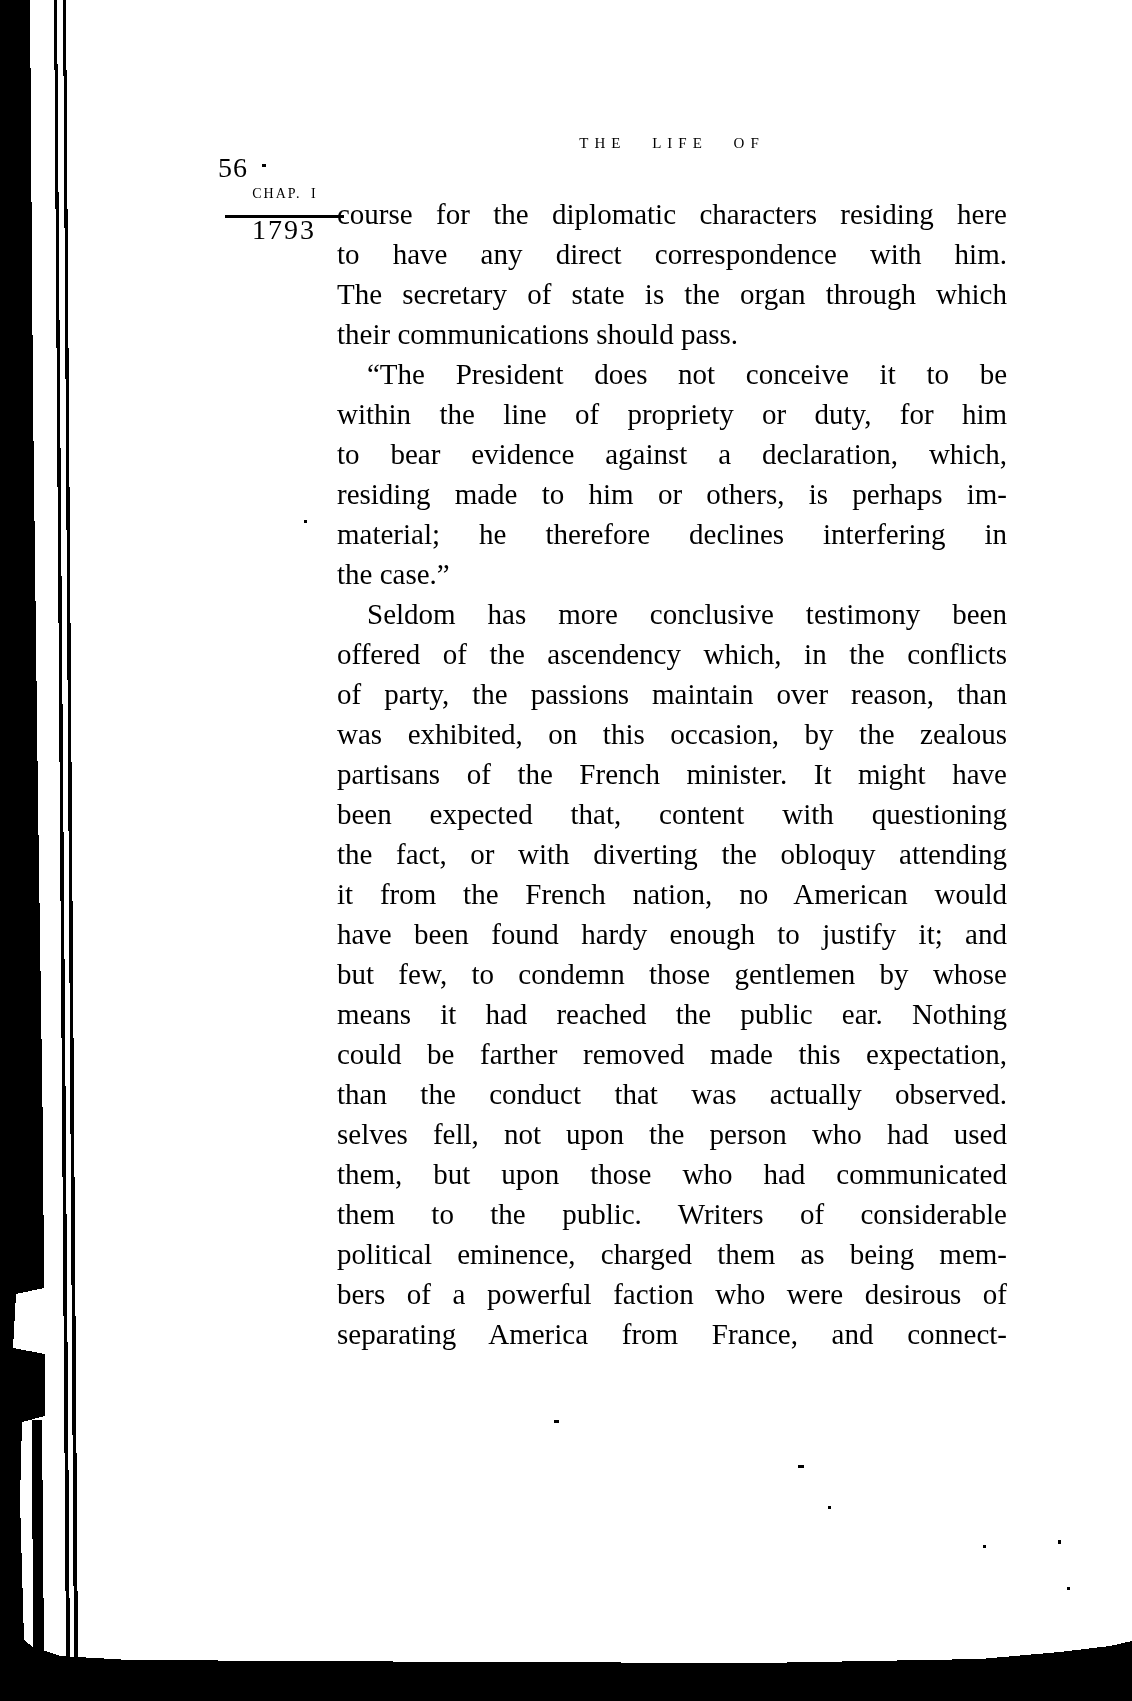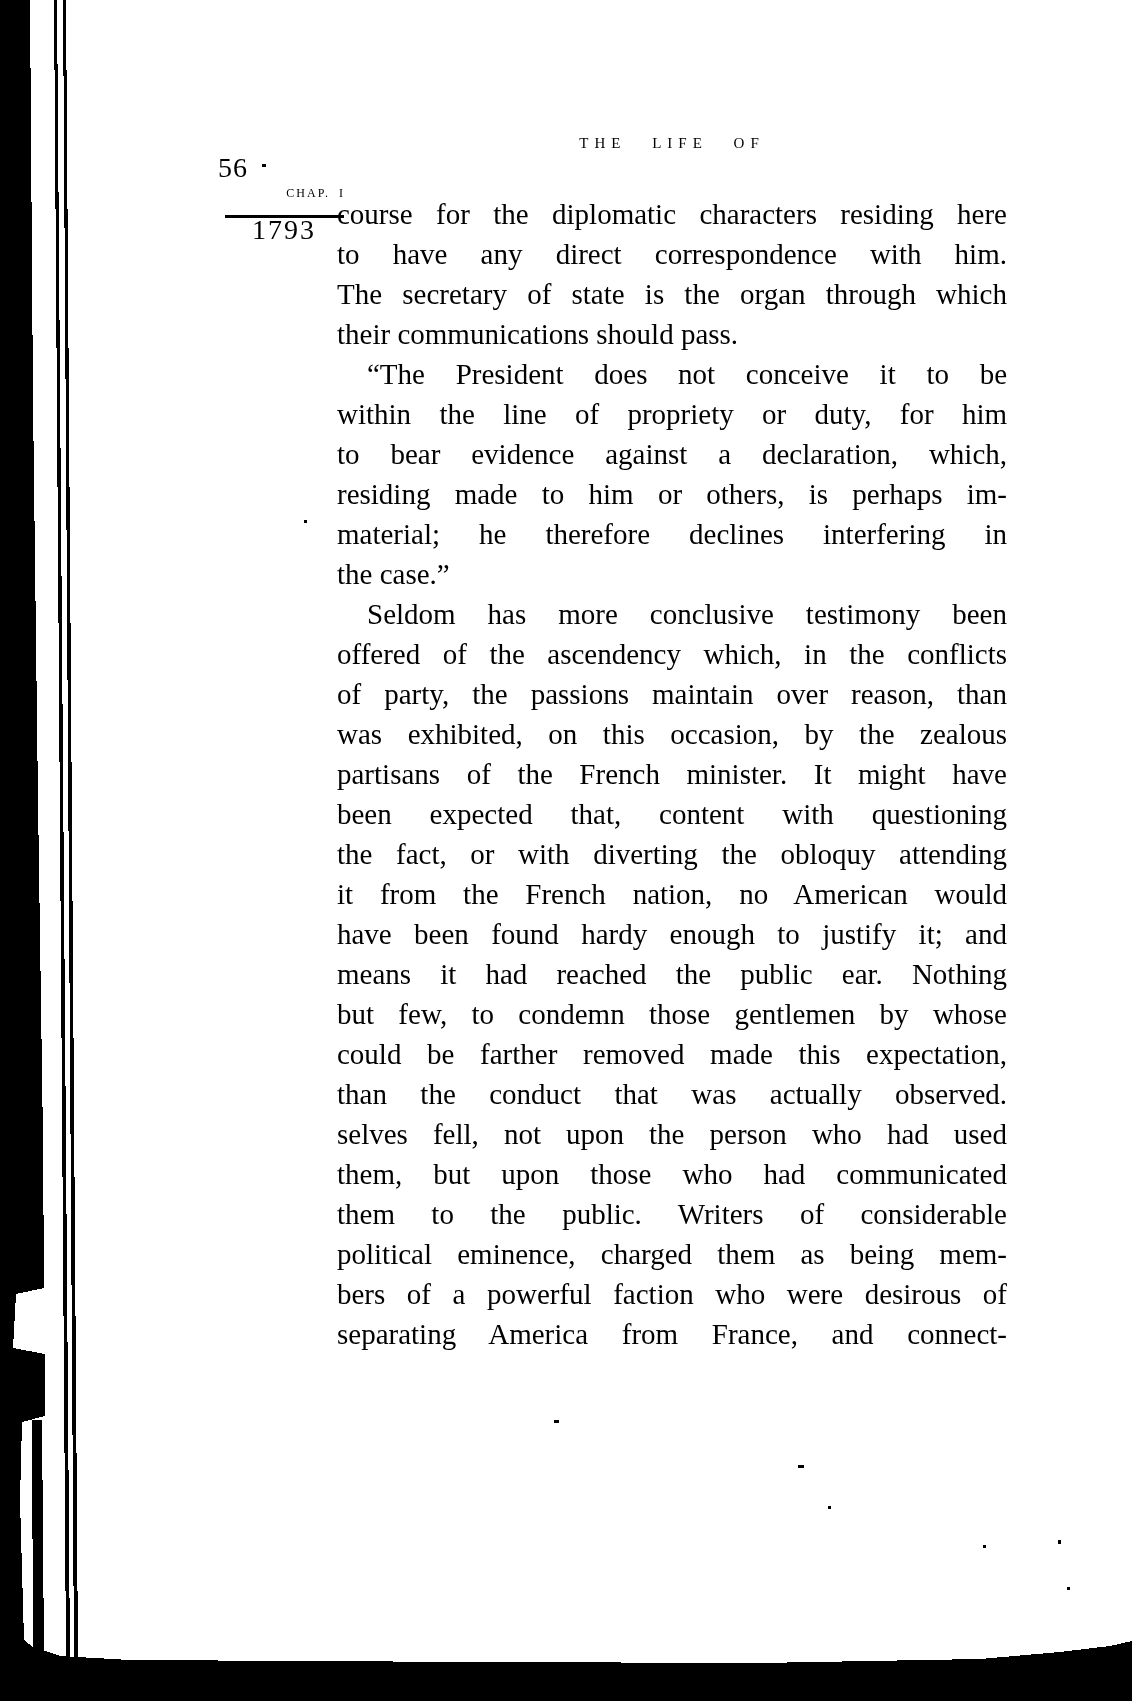--- a/index.html
+++ b/index.html
@@ -21,22 +21,22 @@
   .running-header{
     position:absolute;left:337px;top:136px;width:670px;
     text-align:center;
     font-size:15px;line-height:1;
     letter-spacing:6px;word-spacing:16px;
   }
 
   
   .sidenote-chapter{
     position:absolute;left:225px;top:187px;width:120px;
-    text-align:right;
-    font-size:12px;line-height:1;
+    text-align:center;
+    font-size:14px;line-height:1;
     letter-spacing:2px;word-spacing:4px;
   }
   .sidenote-rule{
     position:absolute;left:225px;top:215px;width:119px;height:3px;
     background:#000;
   }
   .sidenote-year{
     position:absolute;left:225px;top:216px;width:118px;
     text-align:center;
     font-size:28px;line-height:1;letter-spacing:2px;
@@ -84,22 +84,22 @@
     <div class="line end">the case.”</div>
     <div class="line indent">Seldom has more conclusive testimony been</div>
     <div class="line">offered of the ascendency which, in the conflicts</div>
     <div class="line">of party, the passions maintain over reason, than</div>
     <div class="line">was exhibited, on this occasion, by the zealous</div>
     <div class="line">partisans of the French minister.  It might have</div>
     <div class="line">been expected that, content with questioning</div>
     <div class="line">the fact, or with diverting the obloquy attending</div>
     <div class="line">it from the French nation, no American would</div>
     <div class="line">have been found hardy enough to justify it; and</div>
+    <div class="line">but few, to condemn those gentlemen by whose</div>
     <div class="line">means it had reached the public ear.  Nothing</div>
-    <div class="line">but few, to condemn those gentlemen by whose</div>
     <div class="line">could be farther removed made this expectation,</div>
     <div class="line">than the conduct that was actually observed.</div>
     <div class="line">selves fell, not upon the person who had used</div>
     <div class="line">them, but upon those who had communicated</div>
     <div class="line">them to the public.  Writers of considerable</div>
     <div class="line">political eminence, charged them as being mem-</div>
     <div class="line">bers of a powerful faction who were desirous of</div>
     <div class="line">separating America from France, and connect-</div>
   </div>
 

